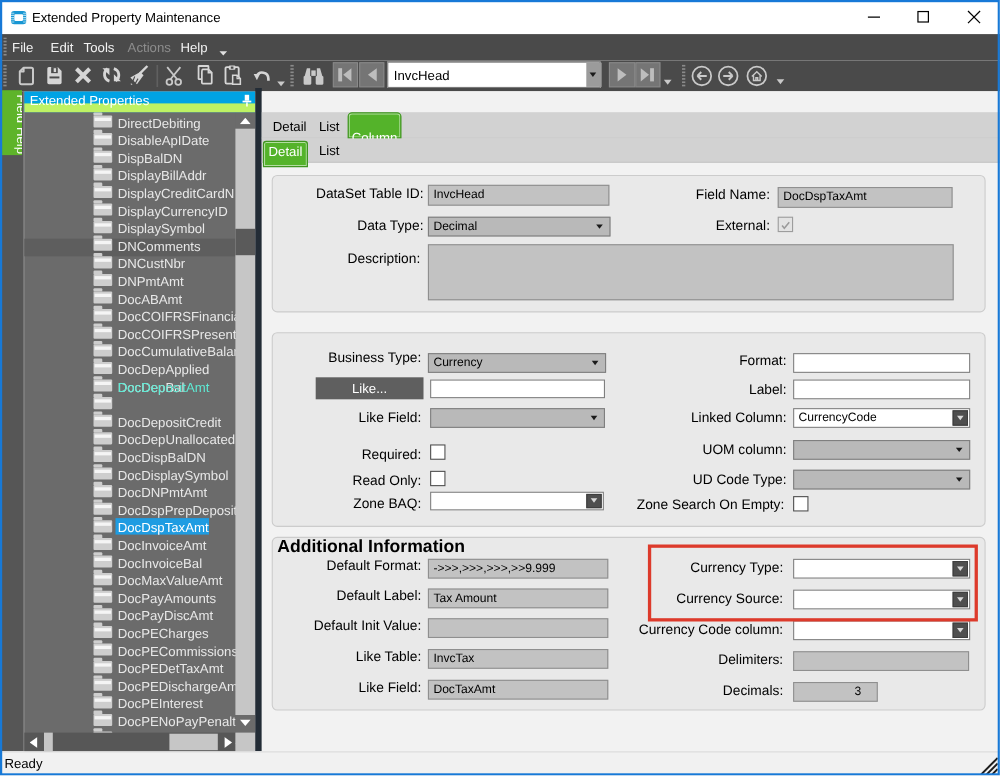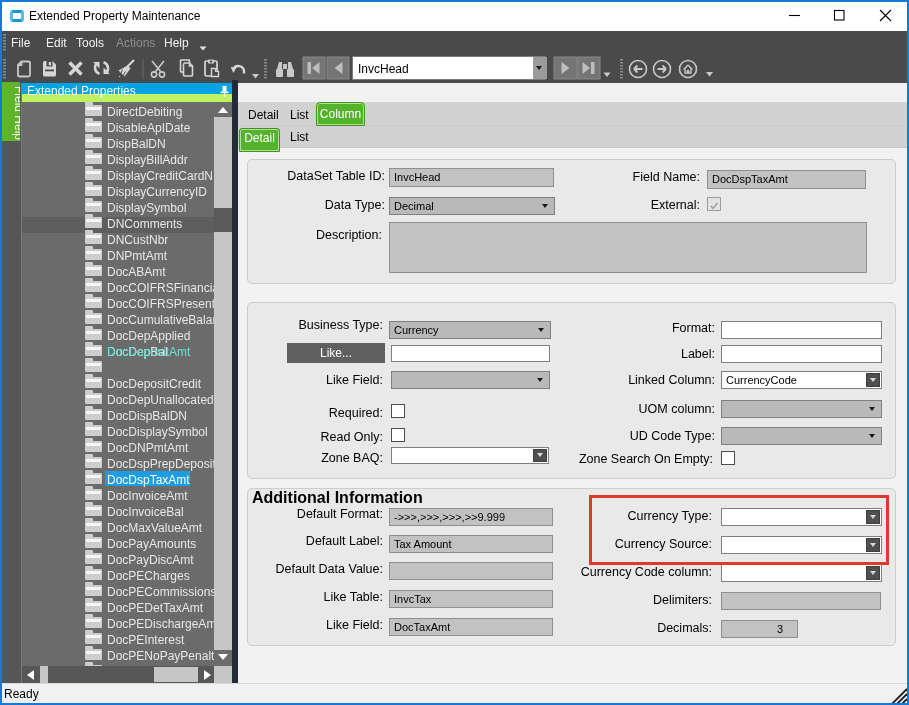--- a/index.html
+++ b/index.html
@@ -318,21 +318,21 @@
           <rect x="3.8" y="7" width="1.4" height="4"></rect>
         </g>
       </svg>
   </div>
 </div>
 <div id="splitter"></div>
 <div id="rightpanel">
   <div id="tabrow1">
     <div class="tabtxt" style="left:10px;top:6px">Detail</div>
     <div class="tabtxt" style="left:52px;top:6px">List</div>
-    <div class="greentab" style="left:78px;top:0px;width:49px;height:24px;border-radius:4px 4px 0 0;padding-top:4px">Column</div>
+    <div class="greentab" style="left:78px;top:0px;width:49px;height:24px;border-radius:4px 4px 0 0;padding-top:15px">Column</div>
   </div>
   <div id="tabrow2">
     <div class="greentab" style="left:1px;top:2px;width:41px;height:24px;border-radius:3px 3px 0 0;padding-top:2px">Detail</div>
     <div class="tabtxt" style="left:52px;top:4px">List</div>
   </div>
   <div id="formarea">
 <div class="gpanel" style="top:76px;width:649px;height:125px"></div>
 <div class="gpanel" style="top:219px;width:649px;height:177px"></div>
 <div class="gpanel" style="top:405px;width:649px;height:158px"></div>
 <div class="lbl" style="left:-53px;top:86px;width:200px">DataSet Table ID:</div>
@@ -378,21 +378,21 @@
         <div class="cbtn" style="right:1px;top:1px;width:14px;height:13px"></div>
         <span class="arr" style="right:5px;top:5px;border-top-color:#d9d9d9"></span>
       </div>
 <div class="lbl" style="left:275px;top:369px;width:200px">Zone Search On Empty:</div>
 <div class="cb" style="left:483px;top:368px"></div>
 <div class="abs" style="left:14px;top:406px;font-size:16px;font-weight:bold;color:#000">Additional Information</div>
 <div class="lbl" style="left:-55px;top:424px;width:200px">Default Format:</div>
 <div class="ro" style="left:151px;top:425px;width:164px;height:18px">-&gt;&gt;&gt;,&gt;&gt;&gt;,&gt;&gt;&gt;,&gt;&gt;9.999</div>
 <div class="lbl" style="left:-55px;top:451px;width:200px">Default Label:</div>
 <div class="ro" style="left:151px;top:452px;width:164px;height:18px">Tax Amount</div>
-<div class="lbl" style="left:-55px;top:479px;width:200px">Default Data Value:</div>
+<div class="lbl" style="left:-55px;top:479px;width:200px">Default Init Value:</div>
 <div class="ro" style="left:151px;top:479px;width:164px;height:18px"></div>
 <div class="lbl" style="left:-55px;top:507px;width:200px">Like Table:</div>
 <div class="ro" style="left:151px;top:507px;width:164px;height:18px">InvcTax</div>
 <div class="lbl" style="left:-55px;top:535px;width:200px">Like Field:</div>
 <div class="ro" style="left:151px;top:535px;width:164px;height:18px">DocTaxAmt</div>
 <div class="lbl" style="left:274px;top:426px;width:200px">Currency Type:</div>
 <div class="wh" style="left:483px;top:425px;width:161px;height:18px">
         <div class="cbtn" style="right:1px;top:1px;width:14px;height:14px"></div>
         <span class="arr" style="right:5px;top:6px;border-top-color:#d9d9d9"></span>
       </div>

